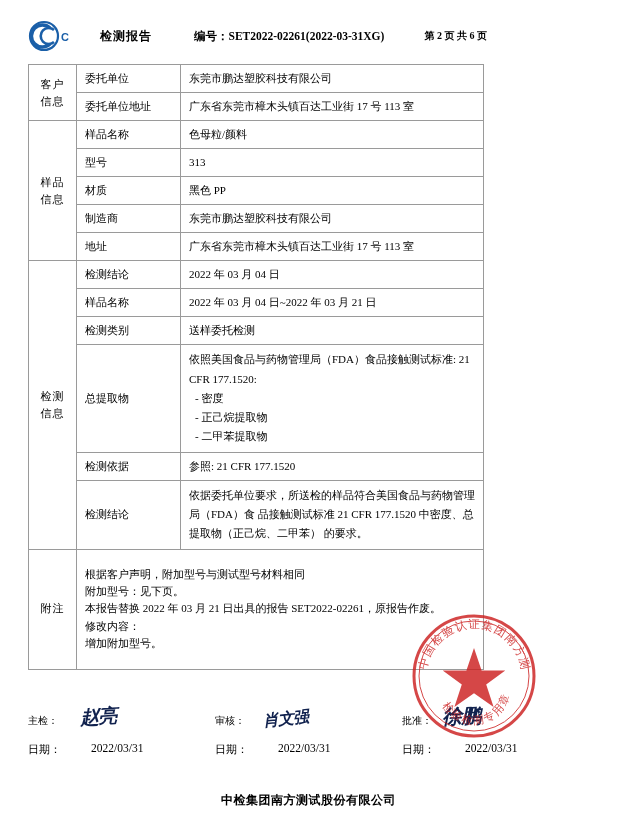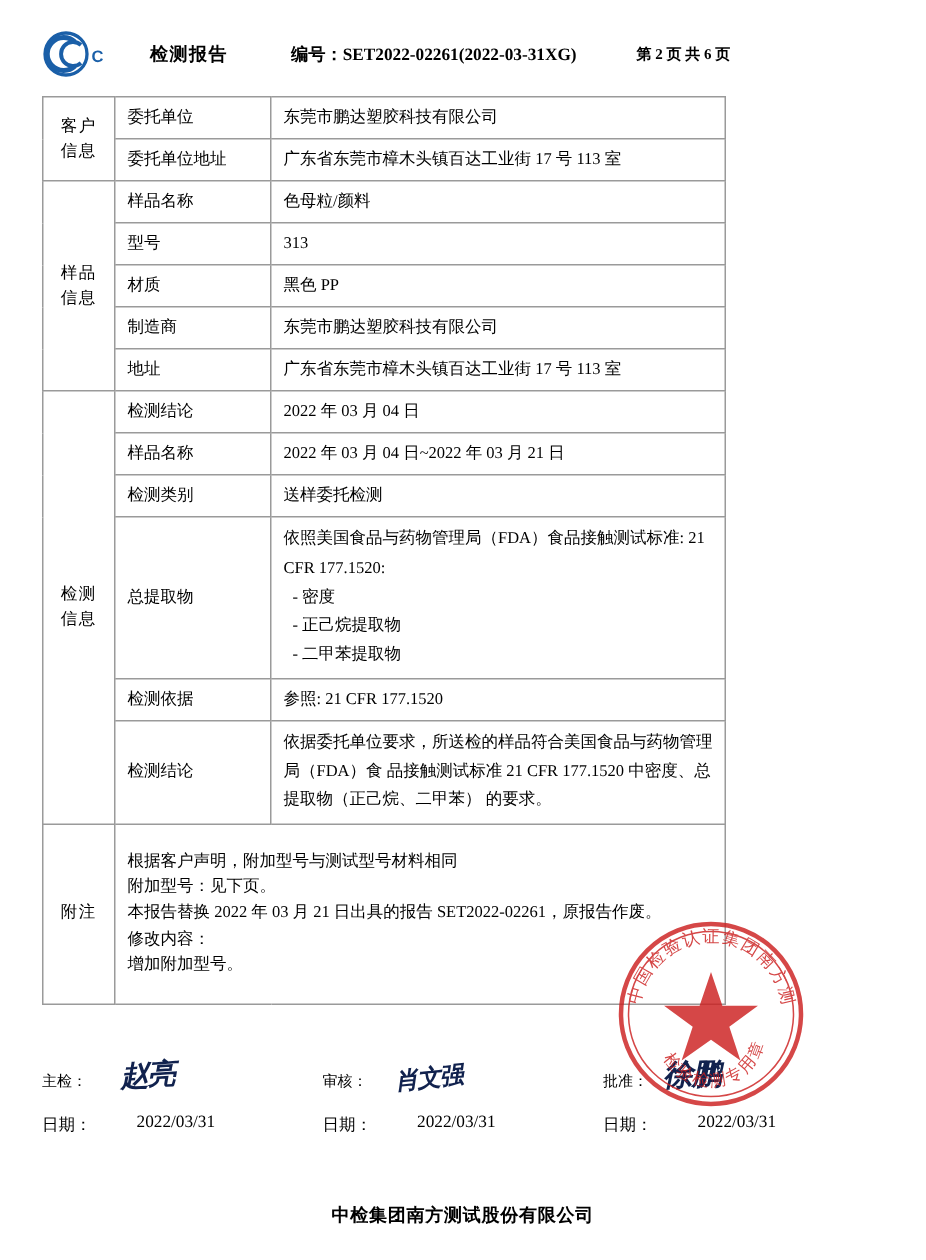--- a/index.html
+++ b/index.html
@@ -151,21 +151,21 @@
     width: 132px;
     height: 132px;
     pointer-events: none;
   }
 
   
   .footer {
     position: absolute;
     left: 0;
     right: 0;
-    bottom: 18px;
+    bottom: 28px;
     text-align: center;
     font-size: 11px;
     line-height: 1.8;
     margin-top: 40px;
   }
   .footer .f1 { font-weight: bold; font-size: 12px; letter-spacing: 0.5px; }
   .footer a, .footer .link {
     color: #1414b4;
     text-decoration: underline;
   }

